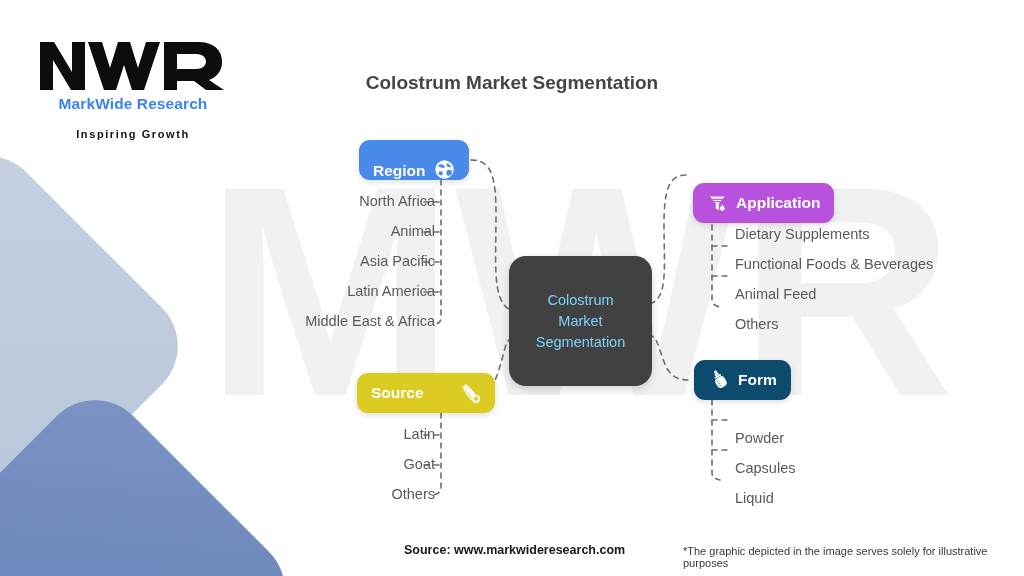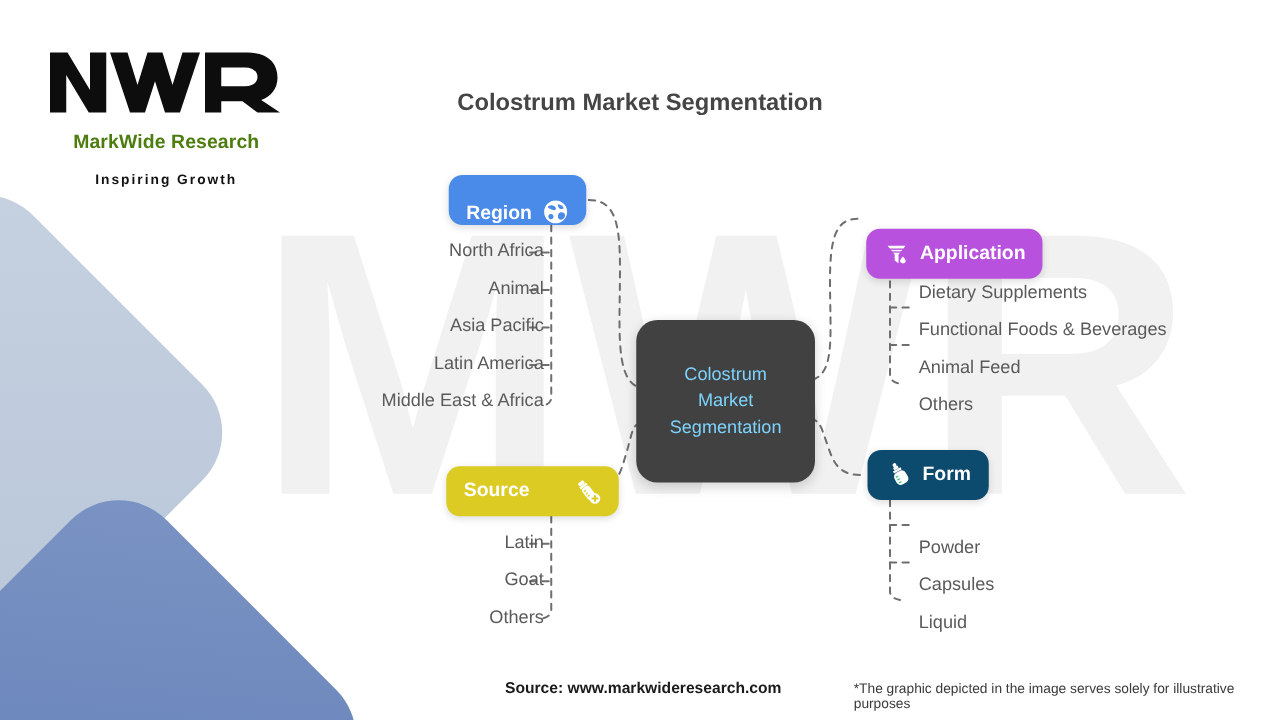--- a/index.html
+++ b/index.html
@@ -51,23 +51,23 @@
     position: absolute;
     left: 28px;
     top: 32px;
     width: 210px;
     text-align: center;
   }
   #logo-mark { display: block; }
   .logo-name {
     font-size: 15.5px;
     font-weight: bold;
-    color: #4d7c0f;
+    color: #3b82f6;
     letter-spacing: 0.1px;
-    margin-top: 11px;
+    margin-top: 1px;
   }
   .logo-tagline {
     font-size: 11px;
     font-weight: bold;
     color: #111111;
     letter-spacing: 1.6px;
     margin-top: 15px;
   }
 
   

